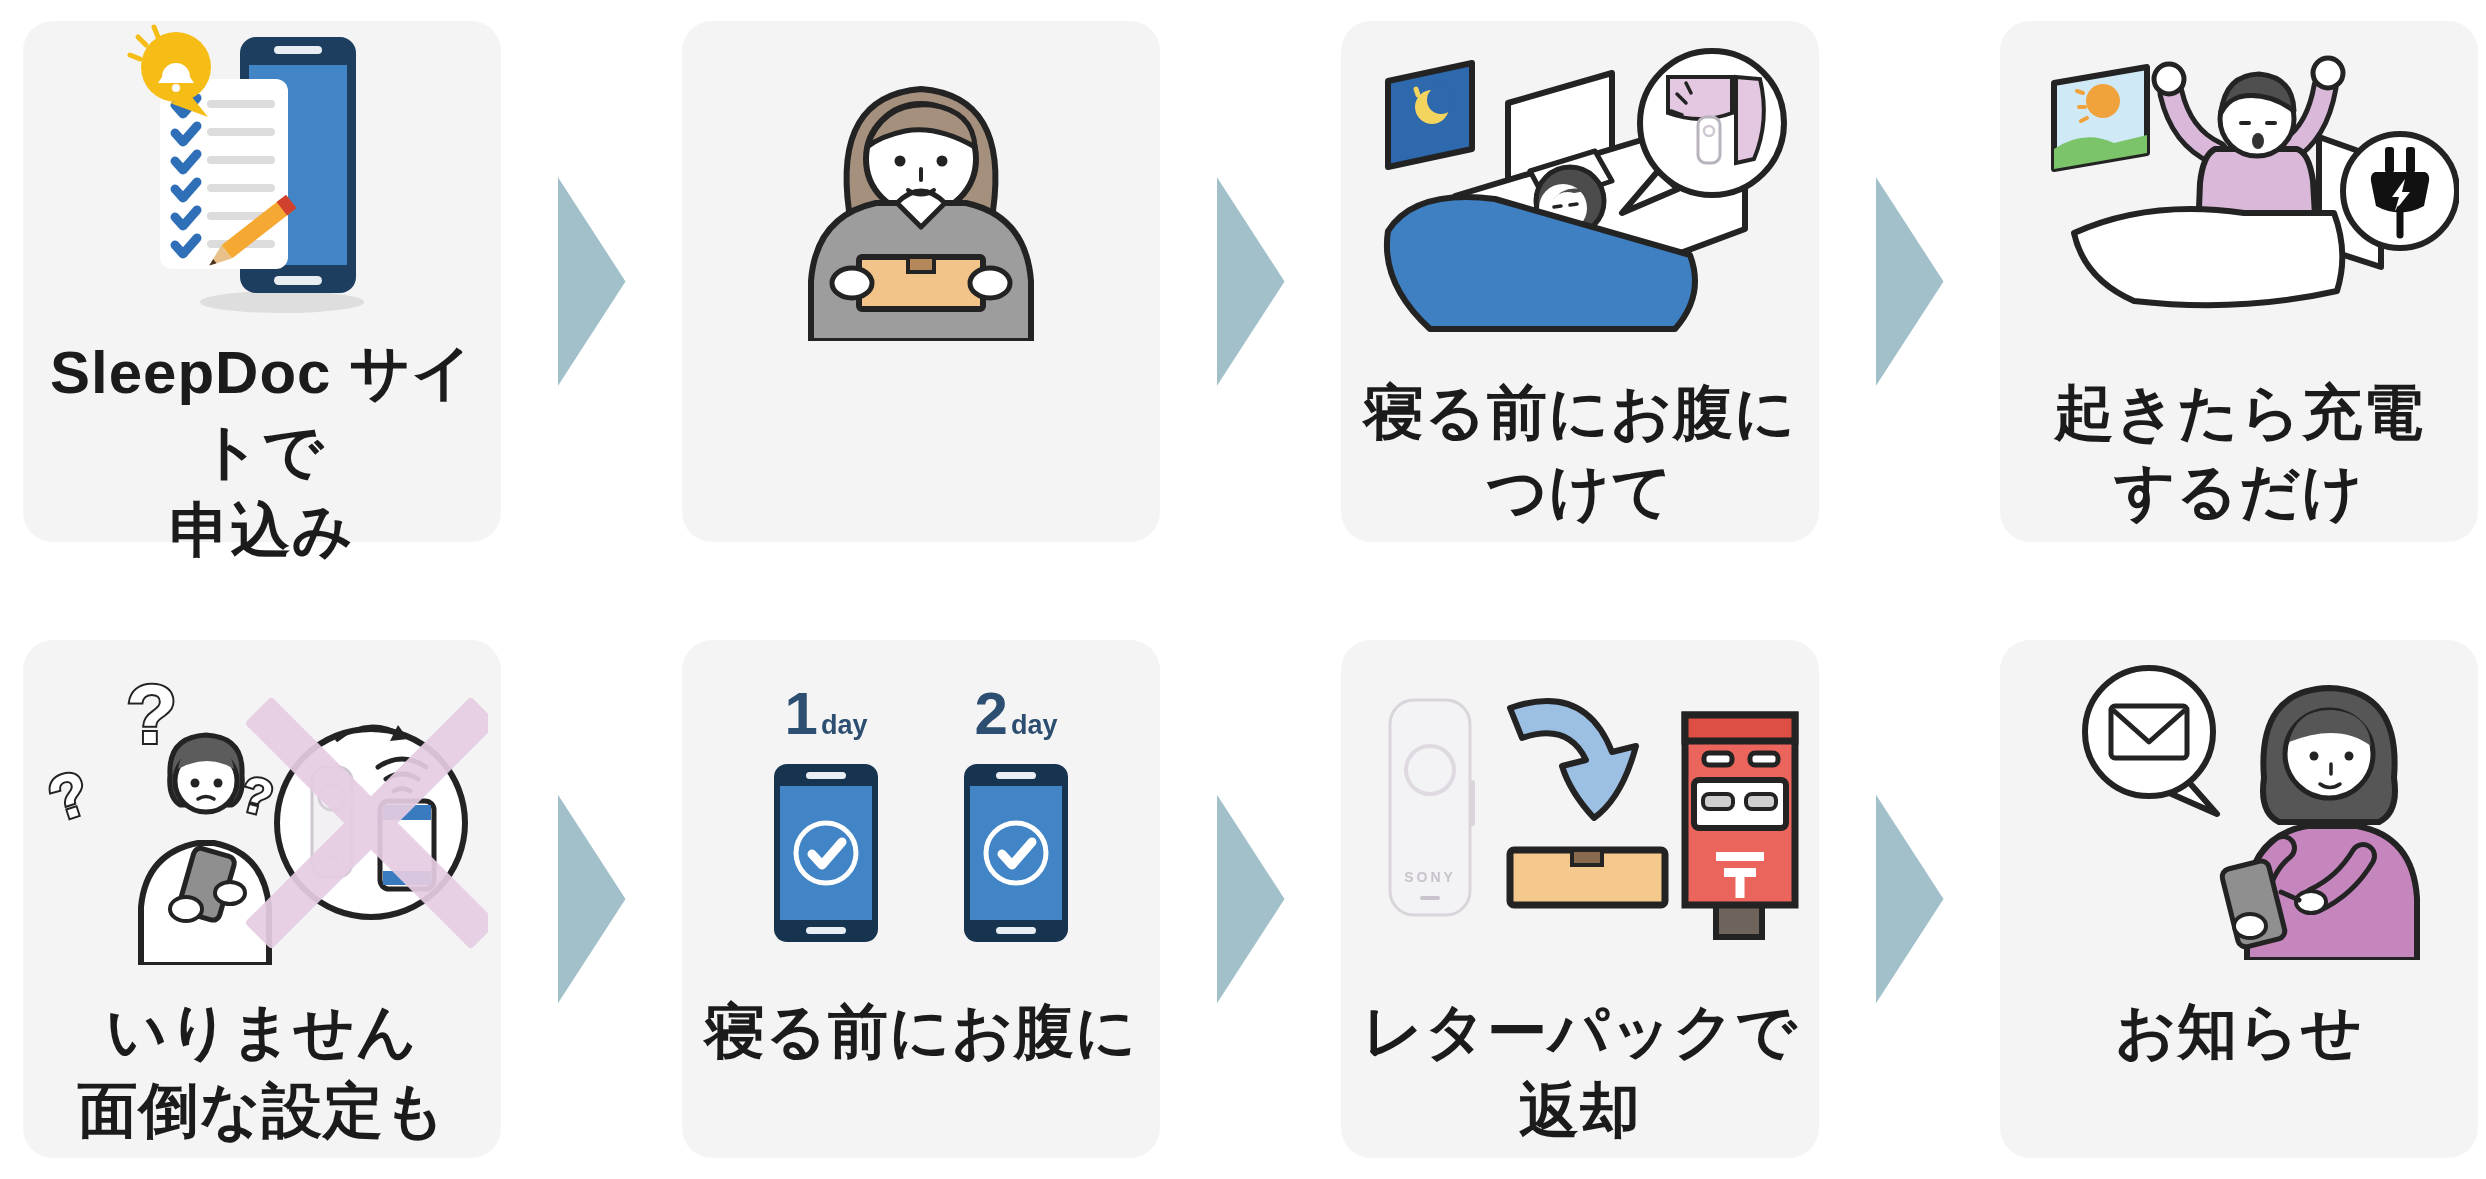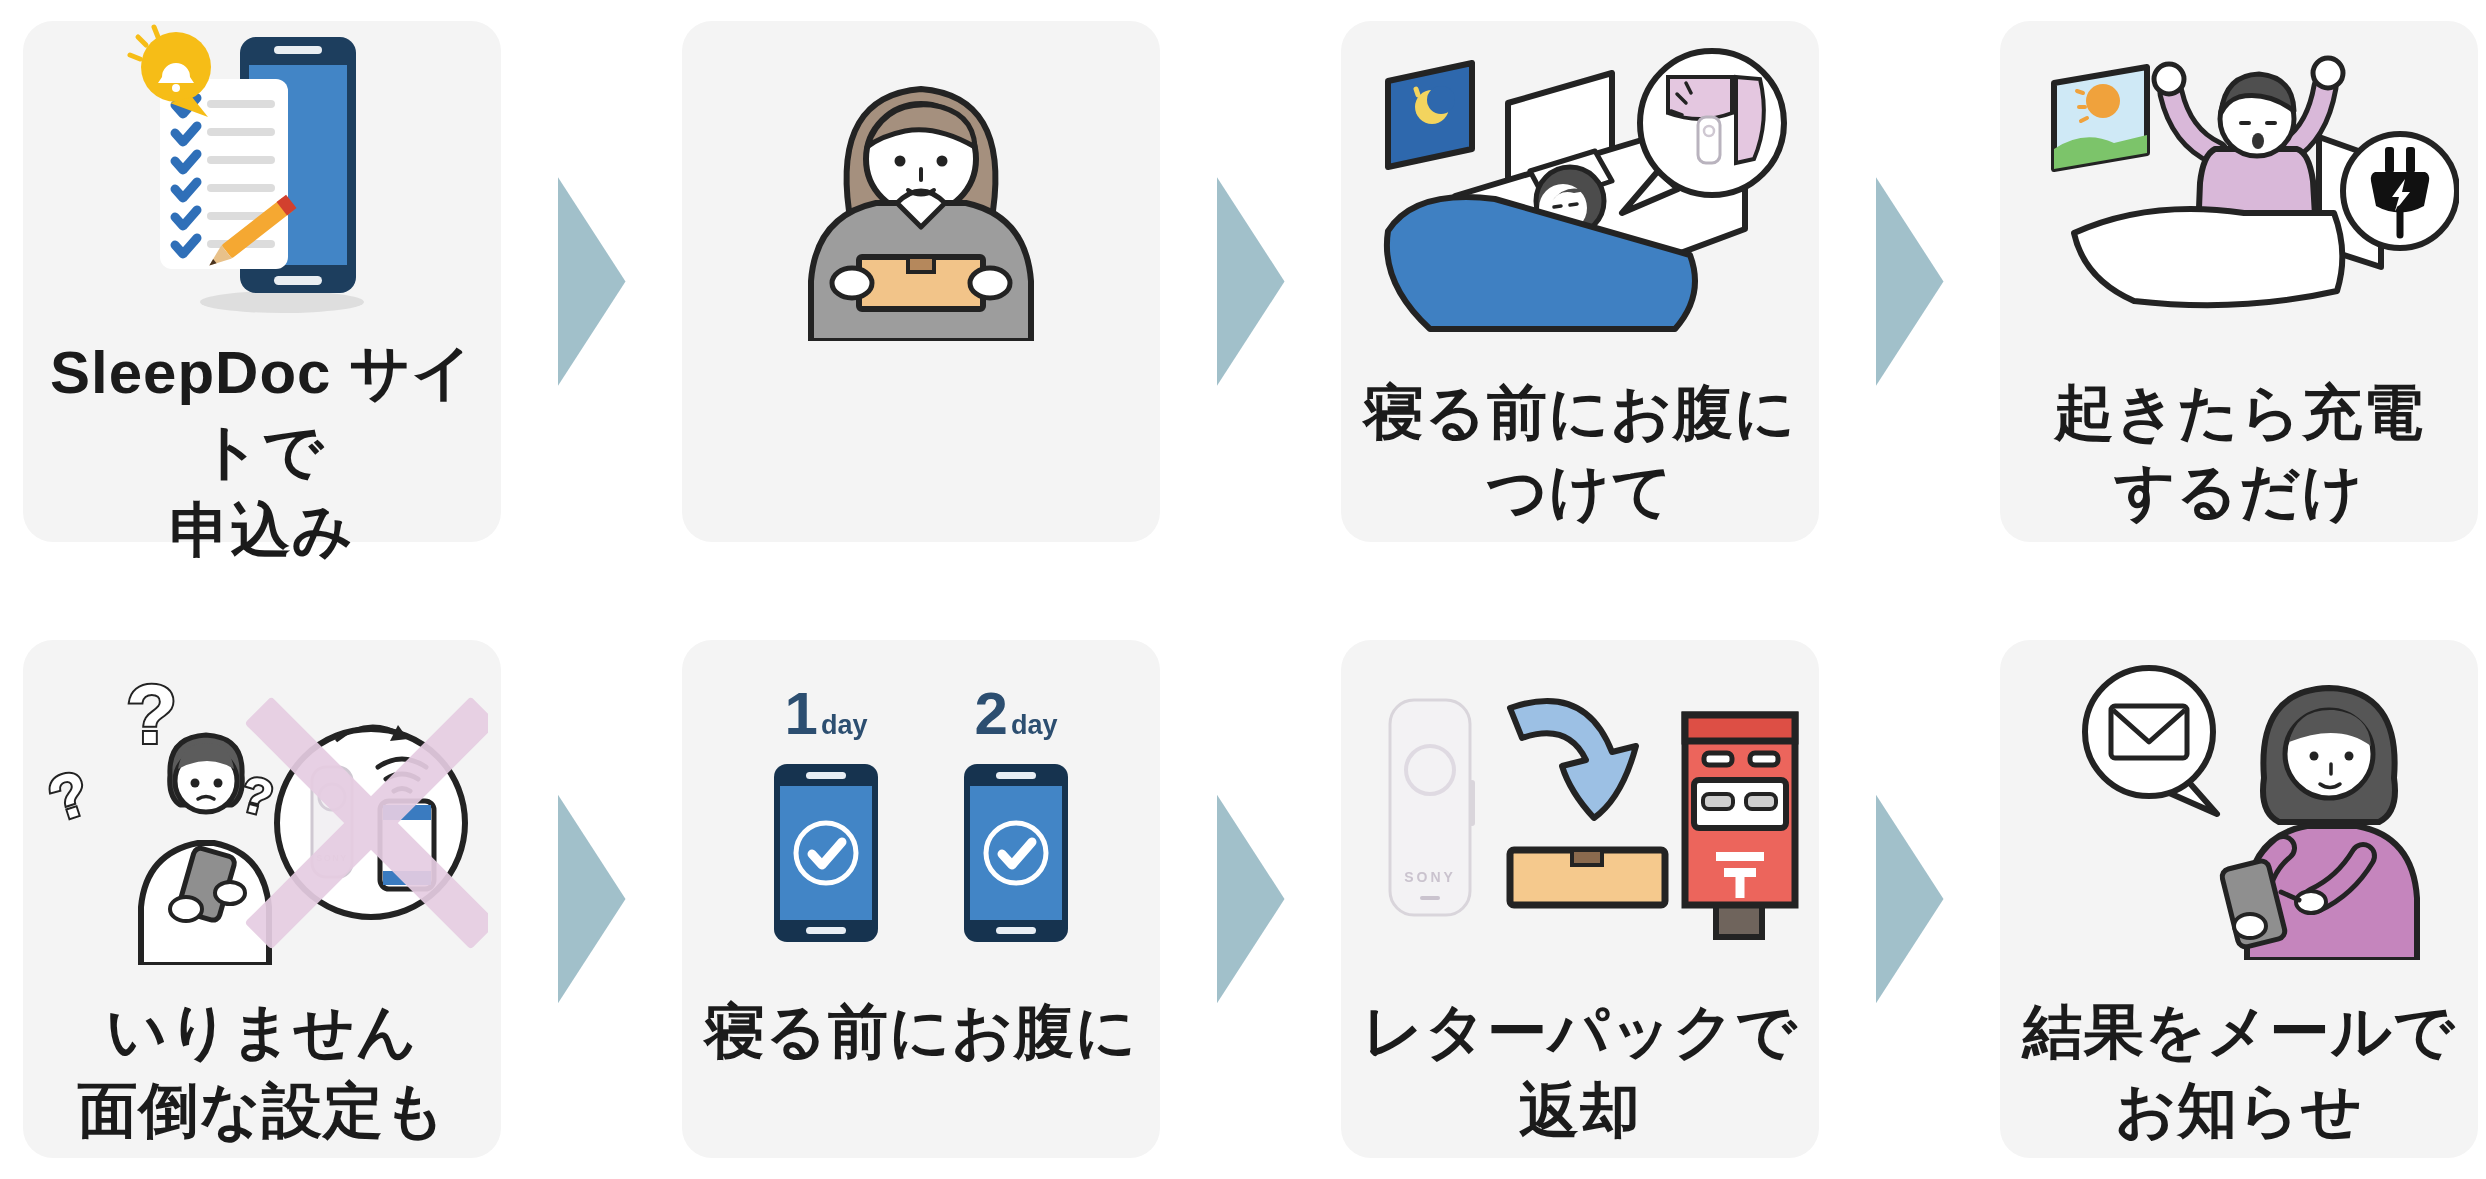--- a/index.html
+++ b/index.html
@@ -394,18 +394,17 @@
             </g>
             <ellipse cx="231" cy="266" rx="16" ry="12" fill="#ffffff" stroke="#232323" stroke-width="4"></ellipse>
             <path d="M344 196 Q326 226 296 240" stroke="#232323" stroke-width="28" fill="none" stroke-linecap="round"></path>
             <path d="M344 196 Q326 226 296 240" stroke="#c585bd" stroke-width="18" fill="none" stroke-linecap="round"></path>
             <ellipse cx="292" cy="242" rx="15" ry="11" fill="#ffffff" stroke="#232323" stroke-width="4"></ellipse>
             <line x1="280" y1="240" x2="262" y2="232" stroke="#232323" stroke-width="5" stroke-linecap="round"></line>
           </g>
         </svg>
       </div>
       <div class="label">
-        <div>結果をメールで</div>
         <div>お知らせ</div>
       </div>
     </div>
   </div>
 </div>
 
 </body></html>

